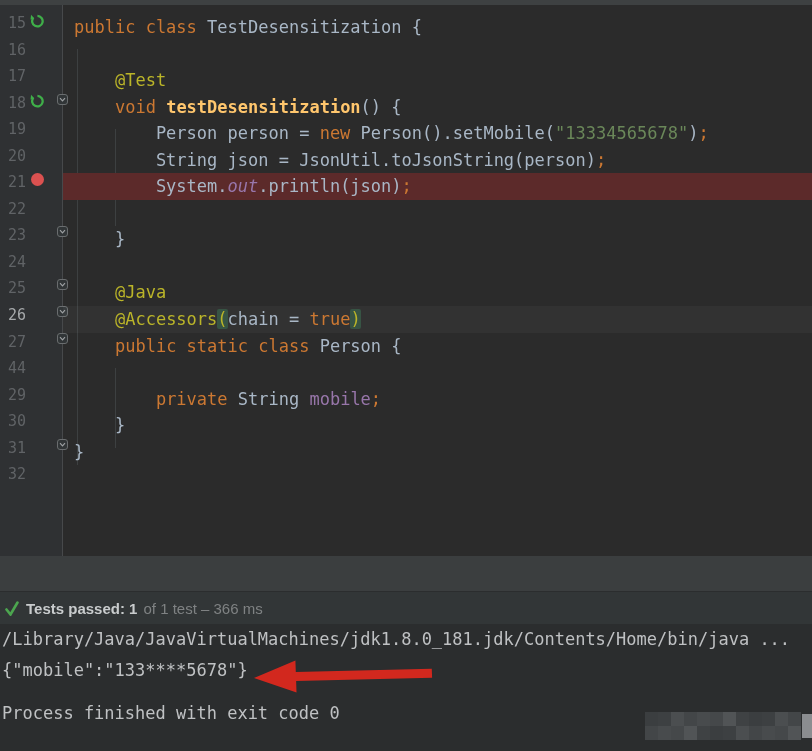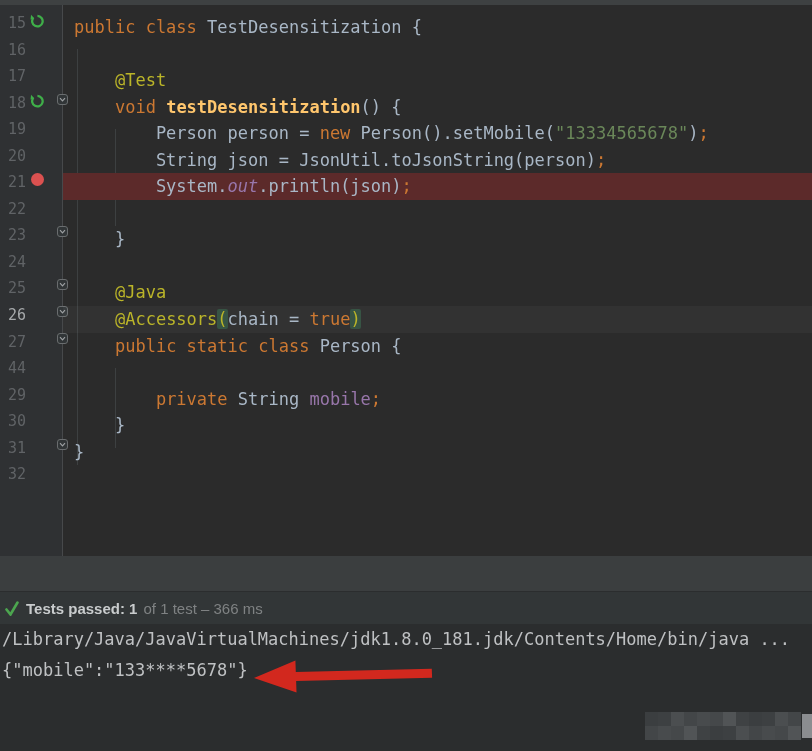--- a/index.html
+++ b/index.html
@@ -240,20 +240,21 @@
       <path d="M2.5 8.5l4 5L13.5 1.5" stroke="#4ca64f" stroke-width="2.6" fill="none" stroke-linecap="round"></path>
     </svg>
     <span class="tb-bold">Tests passed: 1</span>
     <span class="tb-dim">of 1 test – 366 ms</span>
   </div>
 
   <div class="console">
       <div class="console-line cl-0">/Library/Java/JavaVirtualMachines/jdk1.8.0_181.jdk/Contents/Home/bin/java ...</div>
       <div class="console-line cl-1">{"mobile":"133****5678"}</div>
       <div class="console-line cl-2"></div>
+      <div class="console-line cl-3">Process finished with exit code 0</div>
     </div>
 
   <svg class="arrow-svg" width="184" height="40" viewBox="0 0 184 40">
     <polygon points="2,20 44,4 44,15.5 180,17 180,26 44,24.5 44,36" fill="#d2281e"></polygon>
   </svg>
 
   <div class="mosaic">
       <span style="background: rgb(59, 62, 64);"></span>
       <span style="background: rgb(61, 64, 66);"></span>
       <span style="background: rgb(75, 78, 80);"></span>

